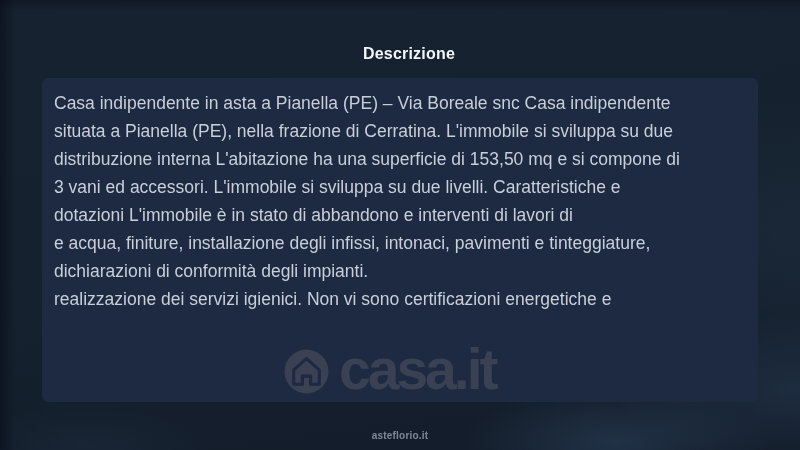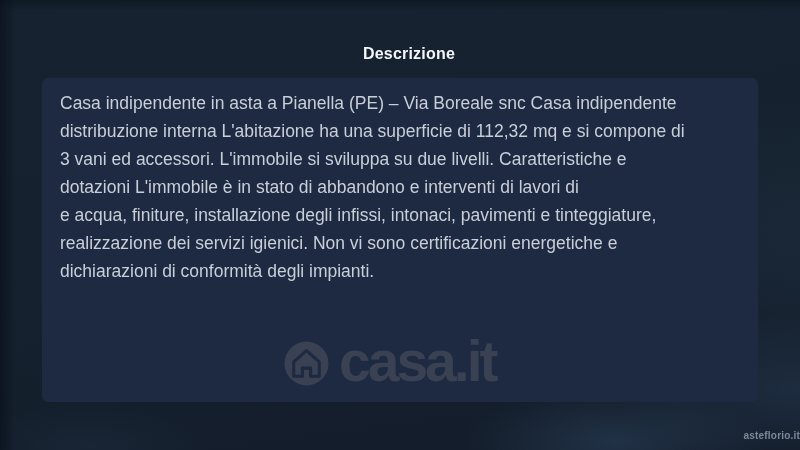--- a/index.html
+++ b/index.html
@@ -49,53 +49,53 @@
   .panel {
     position: absolute;
     left: 42px; top: 78px;
     width: 716px; height: 324px;
     background: #1d2a41;
     border-radius: 6px;
   }
 
   .body-text {
     position: absolute;
-    left: 18px; top: 11px;
+    left: 12px; top: 11px;
     z-index: 2;
   }
   .body-line {
     font-size: 17.5px;
     line-height: 28px;
     color: #c9cfd9;
     white-space: nowrap;
   }
 
   .watermark {
     position: absolute;
-    left: 242px; top: 254px;
+    left: 242px; top: 262px;
     z-index: 1;
     display: flex;
     align-items: center;
     opacity: 0.95;
   }
   .watermark-logo { display: block; }
   .watermark-text {
     margin-left: 10px;
     margin-top: -4px;
     font-size: 57px;
     font-weight: bold;
     letter-spacing: -3px;
     color: #3b4354;
   }
 
   .footer-site {
     position: absolute;
     top: 430px; left: 0;
     width: 100%;
-    text-align: right;
+    text-align: center;
     font-size: 10px;
     font-weight: bold;
     letter-spacing: 0.2px;
     color: #7f8899;
   }
 </style>
 </head>
 <body>
 
 <div class="stage">
@@ -110,25 +110,26 @@
     <div class="watermark">
       <svg class="watermark-logo" width="45" height="45" viewBox="0 0 44 44">
         <circle cx="22" cy="22" r="21.5" fill="#3b4354"></circle>
         <path d="M9.5 34.5 V20.5 L22 9.5 L34.5 20.5 V34.5 H26 V26.5 H18 V34.5 Z" fill="none" stroke="#1d2a41" stroke-width="3" stroke-linejoin="round"></path>
       </svg>
       <span class="watermark-text">casa.it</span>
     </div>
 
     <div class="body-text">
       <div class="body-line">Casa indipendente in asta a Pianella (PE) – Via Boreale snc Casa indipendente</div>
-      <div class="body-line">distribuzione interna L'abitazione ha una superficie di 112,32 mq e si compone di</div>
+      <div class="body-line">situata a Pianella (PE), nella frazione di Cerratina. L'immobile si sviluppa su due</div>
+      <div class="body-line">distribuzione interna L'abitazione ha una superficie di 153,50 mq e si compone di</div>
       <div class="body-line">3 vani ed accessori. L'immobile si sviluppa su due livelli. Caratteristiche e</div>
       <div class="body-line">dotazioni L'immobile è in stato di abbandono e interventi di lavori di</div>
       <div class="body-line">e acqua, finiture, installazione degli infissi, intonaci, pavimenti e tinteggiature,</div>
+      <div class="body-line">dichiarazioni di conformità degli impianti.</div>
       <div class="body-line">realizzazione dei servizi igienici. Non vi sono certificazioni energetiche e</div>
-      <div class="body-line">dichiarazioni di conformità degli impianti.</div>
     </div>
 
   </section>
 
   <div class="footer-site">asteflorio.it</div>
 
 </div>
 
 </body></html>

